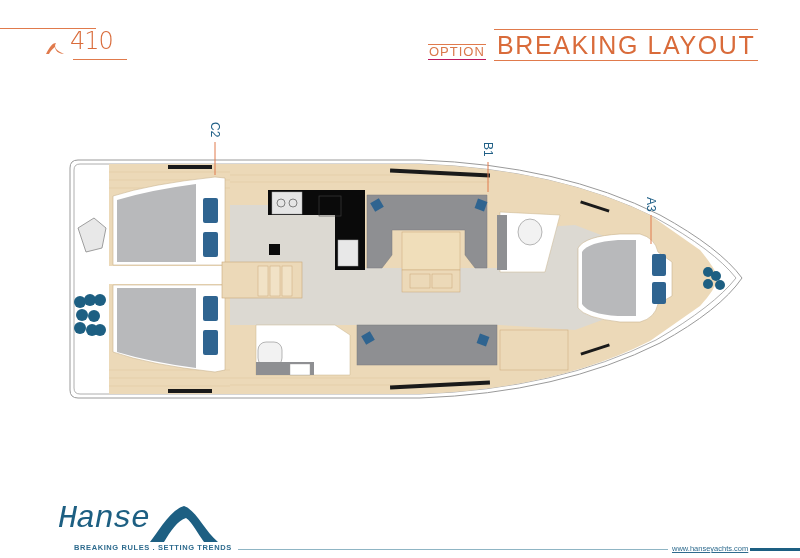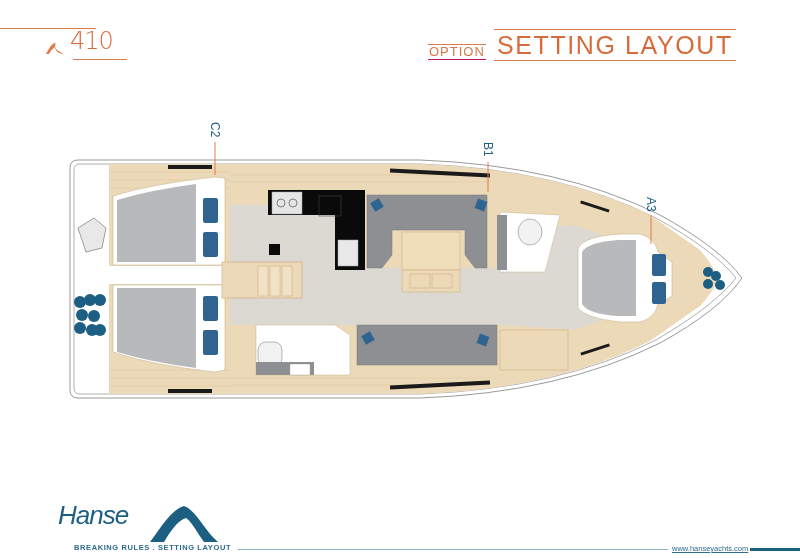--- a/index.html
+++ b/index.html
@@ -7,37 +7,37 @@
   .abs { position:absolute; }
   #model-top-line { left:0; top:28px; width:96px; height:1px; background:#e07a4c; }
   #model-logo { left:44px; top:34px; width:24px; height:24px; }
   #model-number { left:70px; top:27px; font-family:"DejaVu Sans", sans-serif; font-weight:300; font-size:24px; color:#d96b3a; letter-spacing:-1px; }
   #model-underline { left:73px; top:59px; width:54px; height:1px; background:#e07a4c; }
   #option-label { left:428px; top:44px; font-size:13px; color:#d9784b; letter-spacing:1px; border-top:1px solid #e07a4c; border-bottom:1px solid #be185d; line-height:14px; padding:0 1px; }
   #title { left:494px; top:29px; font-size:25px; color:#d96b3a; letter-spacing:1.6px; border-top:1px solid #e07a4c; border-bottom:1px solid #e07a4c; line-height:30px; padding:0 3px; }
   #plan { left:0; top:0; width:800px; height:558px; }
   .cabin-label { font-family:"Liberation Sans", sans-serif; font-size:12px; fill:#1f5f86; }
   #footer-logo { left:58px; top:507px; }
-  #brand-name { left:58px; top:500px; font-family:Liberation Sans, sans-serif; font-style:italic; font-size:26px; color:#1d5f82; letter-spacing:-1px; }
+  #brand-name { left:58px; top:500px; font-family:Liberation Mono, monospace; font-style:italic; font-size:32px; color:#1d5f82; letter-spacing:-1px; }
   #tagline { left:74px; top:543px; font-size:7.5px; color:#2e6b8e; letter-spacing:0.6px; font-weight:bold; }
   #footer-line-left { left:238px; top:549px; width:430px; height:1px; background:#8fb5c4; }
   #website { left:672px; top:544px; font-size:7.5px; color:#2e6b8e;text-decoration:underline; }
   #footer-line-right { left:750px; top:548px; width:50px; height:3px; background:#1d5f82; }
 </style>
 </head>
 <body>
 
 <div class="abs" id="model-top-line"></div>
 <svg class="abs" id="model-logo" viewBox="0 0 24 24">
   <path d="M2 20 C6 12, 9 9, 12 9 C10 12, 11 16, 18 19 L20 20 C14 20, 11 16, 11 13 C8 15, 6 18, 5 20 Z" fill="#e07a4c"></path>
 </svg>
 <div class="abs" id="model-number">410</div>
 <div class="abs" id="model-underline"></div>
 <div class="abs" id="option-label">OPTION</div>
-<div class="abs" id="title">SETTING LAYOUT</div>
+<div class="abs" id="title">BREAKING LAYOUT</div>
 
 <svg class="abs" id="plan" viewBox="0 0 800 558">
 
   <g>
     <path d="M70 168 Q70 160 78 160 L420 160 Q560 165 660 215 Q720 248 742 278 Q720 310 660 343 Q560 393 420 398 L78 398 Q70 398 70 390 Z" fill="#ffffff" stroke="#9a9a9a" stroke-width="1"></path>
     <path d="M74 170 Q74 164 80 164 L420 164 Q558 169 656 218 Q714 250 736 278 Q714 306 656 340 Q558 389 420 394 L80 394 Q74 394 74 388 Z" fill="none" stroke="#9a9a9a" stroke-width="0.8"></path>
   </g>
 
   <g>
     <path d="M109 164 L420 164 Q555 169 650 215 L700 250 Q715 268 718 278 Q715 290 700 306 L650 341 Q555 389 420 394 L109 394 Z" fill="#ecd9b8"></path>
@@ -164,16 +164,16 @@
   <text class="cabin-label" transform="translate(211 122) rotate(90)">C2</text>
   <text class="cabin-label" transform="translate(484 142) rotate(90)">B1</text>
   <text class="cabin-label" transform="translate(647 197) rotate(90)">A3</text>
 </svg>
 
 <svg class="abs" id="footer-logo" style="left:148px; top:504px; width:72px; height:40px;" viewBox="0 0 72 40">
   <path d="M2 38 C10 28, 22 6, 36 2 C48 6, 56 26, 70 38 L56 38 C50 30, 44 18, 38 14 C30 16, 22 28, 16 38 Z" fill="#1d5f82"></path>
   <path d="M20 38 C26 28, 30 20, 36 18" stroke="#ffffff" stroke-width="1.2" fill="none"></path>
 </svg>
 <div class="abs" id="brand-name">Hanse</div>
-<div class="abs" id="tagline">BREAKING RULES . SETTING LAYOUT</div>
+<div class="abs" id="tagline">BREAKING RULES . SETTING TRENDS</div>
 <div class="abs" id="footer-line-left"></div>
 <div class="abs" id="website">www.hanseyachts.com</div>
 <div class="abs" id="footer-line-right"></div>
 
 </body></html>

